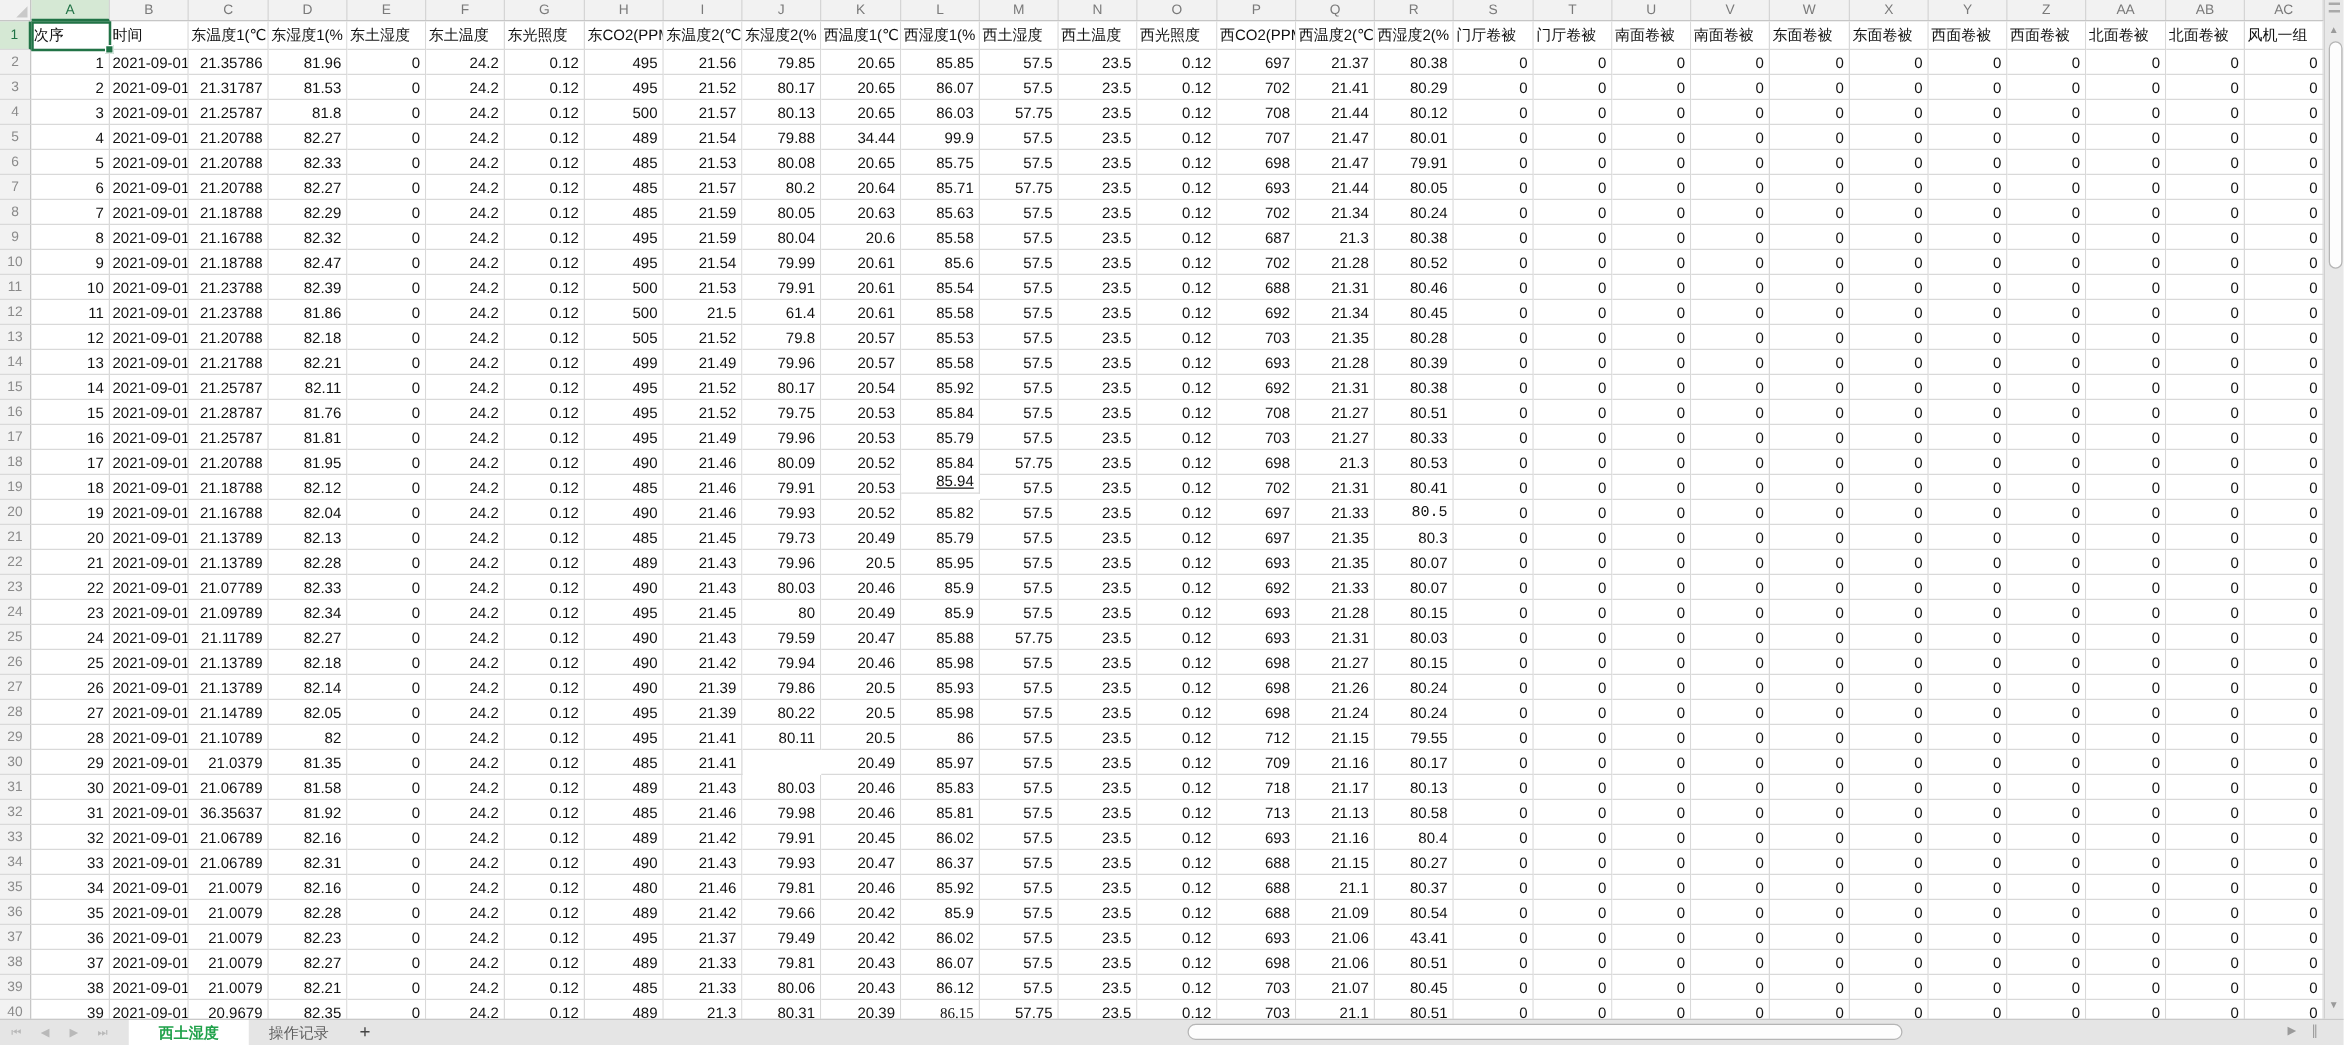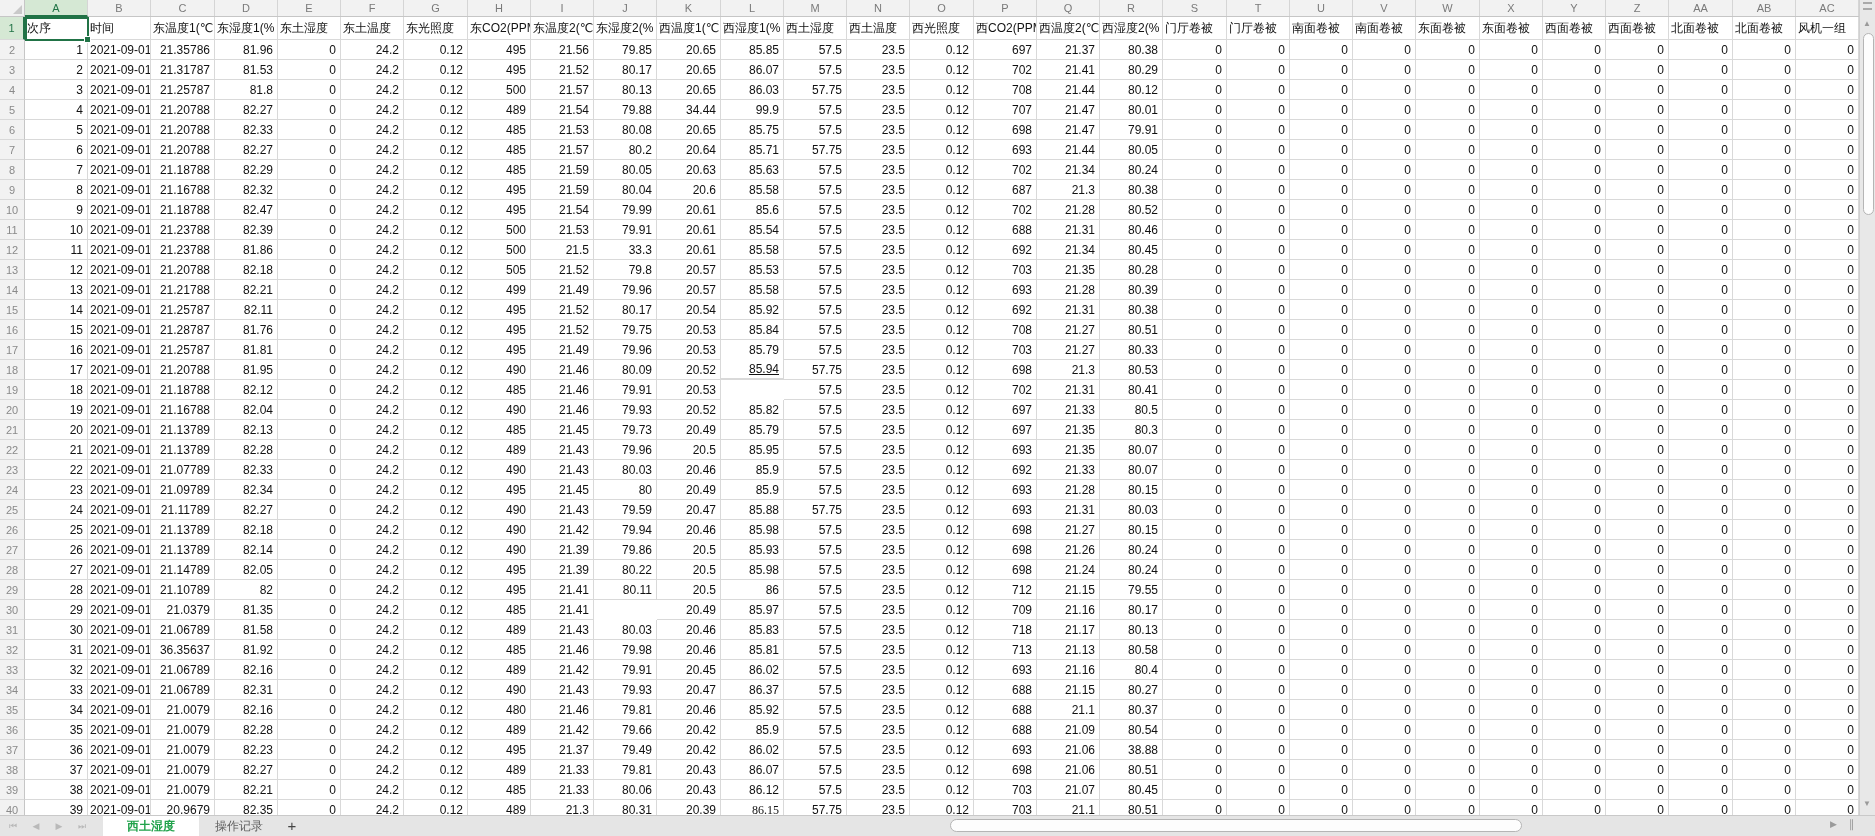--- a/index.html
+++ b/index.html
@@ -464,21 +464,21 @@
       <div class="cell num" style="left: 1796px; width: 63px; top: 203px; height: 20px;">0</div>
       <div class="cell num" style="left: 25px; width: 63px; top: 223px; height: 20px;">11</div>
       <div class="cell date" style="left: 88px; width: 63px; top: 223px; height: 20px;">2021-09-01</div>
       <div class="cell num" style="left: 151px; width: 64px; top: 223px; height: 20px;">21.23788</div>
       <div class="cell num" style="left: 215px; width: 63px; top: 223px; height: 20px;">81.86</div>
       <div class="cell num" style="left: 278px; width: 63px; top: 223px; height: 20px;">0</div>
       <div class="cell num" style="left: 341px; width: 63px; top: 223px; height: 20px;">24.2</div>
       <div class="cell num" style="left: 404px; width: 64px; top: 223px; height: 20px;">0.12</div>
       <div class="cell num" style="left: 468px; width: 63px; top: 223px; height: 20px;">500</div>
       <div class="cell num" style="left: 531px; width: 63px; top: 223px; height: 20px;">21.5</div>
-      <div class="cell num" style="left: 594px; width: 63px; top: 223px; height: 20px;">33.3</div>
+      <div class="cell num" style="left: 594px; width: 63px; top: 223px; height: 20px;">61.4</div>
       <div class="cell num" style="left: 657px; width: 64px; top: 223px; height: 20px;">20.61</div>
       <div class="cell num" style="left: 721px; width: 63px; top: 223px; height: 20px;">85.58</div>
       <div class="cell num" style="left: 784px; width: 63px; top: 223px; height: 20px;">57.5</div>
       <div class="cell num" style="left: 847px; width: 63px; top: 223px; height: 20px;">23.5</div>
       <div class="cell num" style="left: 910px; width: 64px; top: 223px; height: 20px;">0.12</div>
       <div class="cell num" style="left: 974px; width: 63px; top: 223px; height: 20px;">692</div>
       <div class="cell num" style="left: 1037px; width: 63px; top: 223px; height: 20px;">21.34</div>
       <div class="cell num" style="left: 1100px; width: 63px; top: 223px; height: 20px;">80.45</div>
       <div class="cell num" style="left: 1163px; width: 64px; top: 223px; height: 20px;">0</div>
       <div class="cell num" style="left: 1227px; width: 63px; top: 223px; height: 20px;">0</div>
@@ -669,21 +669,21 @@
       <div class="cell date" style="left: 88px; width: 63px; top: 363px; height: 20px;">2021-09-01</div>
       <div class="cell num" style="left: 151px; width: 64px; top: 363px; height: 20px;">21.18788</div>
       <div class="cell num" style="left: 215px; width: 63px; top: 363px; height: 20px;">82.12</div>
       <div class="cell num" style="left: 278px; width: 63px; top: 363px; height: 20px;">0</div>
       <div class="cell num" style="left: 341px; width: 63px; top: 363px; height: 20px;">24.2</div>
       <div class="cell num" style="left: 404px; width: 64px; top: 363px; height: 20px;">0.12</div>
       <div class="cell num" style="left: 468px; width: 63px; top: 363px; height: 20px;">485</div>
       <div class="cell num" style="left: 531px; width: 63px; top: 363px; height: 20px;">21.46</div>
       <div class="cell num" style="left: 594px; width: 63px; top: 363px; height: 20px;">79.91</div>
       <div class="cell num" style="left: 657px; width: 64px; top: 363px; height: 20px;">20.53</div>
-      <div class="cell num" style="left: 721px; width: 63px; top: 342px; height: 20px; text-decoration: underline;">85.94</div>
+      <div class="cell num" style="left: 721px; width: 63px; top: 358px; height: 20px; text-decoration: underline;">85.94</div>
       <div class="cell num" style="left: 784px; width: 63px; top: 363px; height: 20px;">57.5</div>
       <div class="cell num" style="left: 847px; width: 63px; top: 363px; height: 20px;">23.5</div>
       <div class="cell num" style="left: 910px; width: 64px; top: 363px; height: 20px;">0.12</div>
       <div class="cell num" style="left: 974px; width: 63px; top: 363px; height: 20px;">702</div>
       <div class="cell num" style="left: 1037px; width: 63px; top: 363px; height: 20px;">21.31</div>
       <div class="cell num" style="left: 1100px; width: 63px; top: 363px; height: 20px;">80.41</div>
       <div class="cell num" style="left: 1163px; width: 64px; top: 363px; height: 20px;">0</div>
       <div class="cell num" style="left: 1227px; width: 63px; top: 363px; height: 20px;">0</div>
       <div class="cell num" style="left: 1290px; width: 63px; top: 363px; height: 20px;">0</div>
       <div class="cell num" style="left: 1353px; width: 63px; top: 363px; height: 20px;">0</div>
@@ -704,21 +704,21 @@
       <div class="cell num" style="left: 468px; width: 63px; top: 383px; height: 20px;">490</div>
       <div class="cell num" style="left: 531px; width: 63px; top: 383px; height: 20px;">21.46</div>
       <div class="cell num" style="left: 594px; width: 63px; top: 383px; height: 20px;">79.93</div>
       <div class="cell num" style="left: 657px; width: 64px; top: 383px; height: 20px;">20.52</div>
       <div class="cell num" style="left: 721px; width: 63px; top: 383px; height: 20px;">85.82</div>
       <div class="cell num" style="left: 784px; width: 63px; top: 383px; height: 20px;">57.5</div>
       <div class="cell num" style="left: 847px; width: 63px; top: 383px; height: 20px;">23.5</div>
       <div class="cell num" style="left: 910px; width: 64px; top: 383px; height: 20px;">0.12</div>
       <div class="cell num" style="left: 974px; width: 63px; top: 383px; height: 20px;">697</div>
       <div class="cell num" style="left: 1037px; width: 63px; top: 383px; height: 20px;">21.33</div>
-      <div class="cell num" style="left: 1100px; width: 63px; top: 383px; height: 20px;">80.5</div>
+      <div class="cell num" style="left: 1100px; width: 63px; top: 383px; height: 20px; font-family: Liberation Mono, monospace;">80.5</div>
       <div class="cell num" style="left: 1163px; width: 64px; top: 383px; height: 20px;">0</div>
       <div class="cell num" style="left: 1227px; width: 63px; top: 383px; height: 20px;">0</div>
       <div class="cell num" style="left: 1290px; width: 63px; top: 383px; height: 20px;">0</div>
       <div class="cell num" style="left: 1353px; width: 63px; top: 383px; height: 20px;">0</div>
       <div class="cell num" style="left: 1416px; width: 64px; top: 383px; height: 20px;">0</div>
       <div class="cell num" style="left: 1480px; width: 63px; top: 383px; height: 20px;">0</div>
       <div class="cell num" style="left: 1543px; width: 63px; top: 383px; height: 20px;">0</div>
       <div class="cell num" style="left: 1606px; width: 63px; top: 383px; height: 20px;">0</div>
       <div class="cell num" style="left: 1669px; width: 64px; top: 383px; height: 20px;">0</div>
       <div class="cell num" style="left: 1733px; width: 63px; top: 383px; height: 20px;">0</div>
@@ -1197,21 +1197,21 @@
       <div class="cell num" style="left: 468px; width: 63px; top: 723px; height: 20px;">495</div>
       <div class="cell num" style="left: 531px; width: 63px; top: 723px; height: 20px;">21.37</div>
       <div class="cell num" style="left: 594px; width: 63px; top: 723px; height: 20px;">79.49</div>
       <div class="cell num" style="left: 657px; width: 64px; top: 723px; height: 20px;">20.42</div>
       <div class="cell num" style="left: 721px; width: 63px; top: 723px; height: 20px;">86.02</div>
       <div class="cell num" style="left: 784px; width: 63px; top: 723px; height: 20px;">57.5</div>
       <div class="cell num" style="left: 847px; width: 63px; top: 723px; height: 20px;">23.5</div>
       <div class="cell num" style="left: 910px; width: 64px; top: 723px; height: 20px;">0.12</div>
       <div class="cell num" style="left: 974px; width: 63px; top: 723px; height: 20px;">693</div>
       <div class="cell num" style="left: 1037px; width: 63px; top: 723px; height: 20px;">21.06</div>
-      <div class="cell num" style="left: 1100px; width: 63px; top: 723px; height: 20px;">38.88</div>
+      <div class="cell num" style="left: 1100px; width: 63px; top: 723px; height: 20px;">43.41</div>
       <div class="cell num" style="left: 1163px; width: 64px; top: 723px; height: 20px;">0</div>
       <div class="cell num" style="left: 1227px; width: 63px; top: 723px; height: 20px;">0</div>
       <div class="cell num" style="left: 1290px; width: 63px; top: 723px; height: 20px;">0</div>
       <div class="cell num" style="left: 1353px; width: 63px; top: 723px; height: 20px;">0</div>
       <div class="cell num" style="left: 1416px; width: 64px; top: 723px; height: 20px;">0</div>
       <div class="cell num" style="left: 1480px; width: 63px; top: 723px; height: 20px;">0</div>
       <div class="cell num" style="left: 1543px; width: 63px; top: 723px; height: 20px;">0</div>
       <div class="cell num" style="left: 1606px; width: 63px; top: 723px; height: 20px;">0</div>
       <div class="cell num" style="left: 1669px; width: 64px; top: 723px; height: 20px;">0</div>
       <div class="cell num" style="left: 1733px; width: 63px; top: 723px; height: 20px;">0</div>

